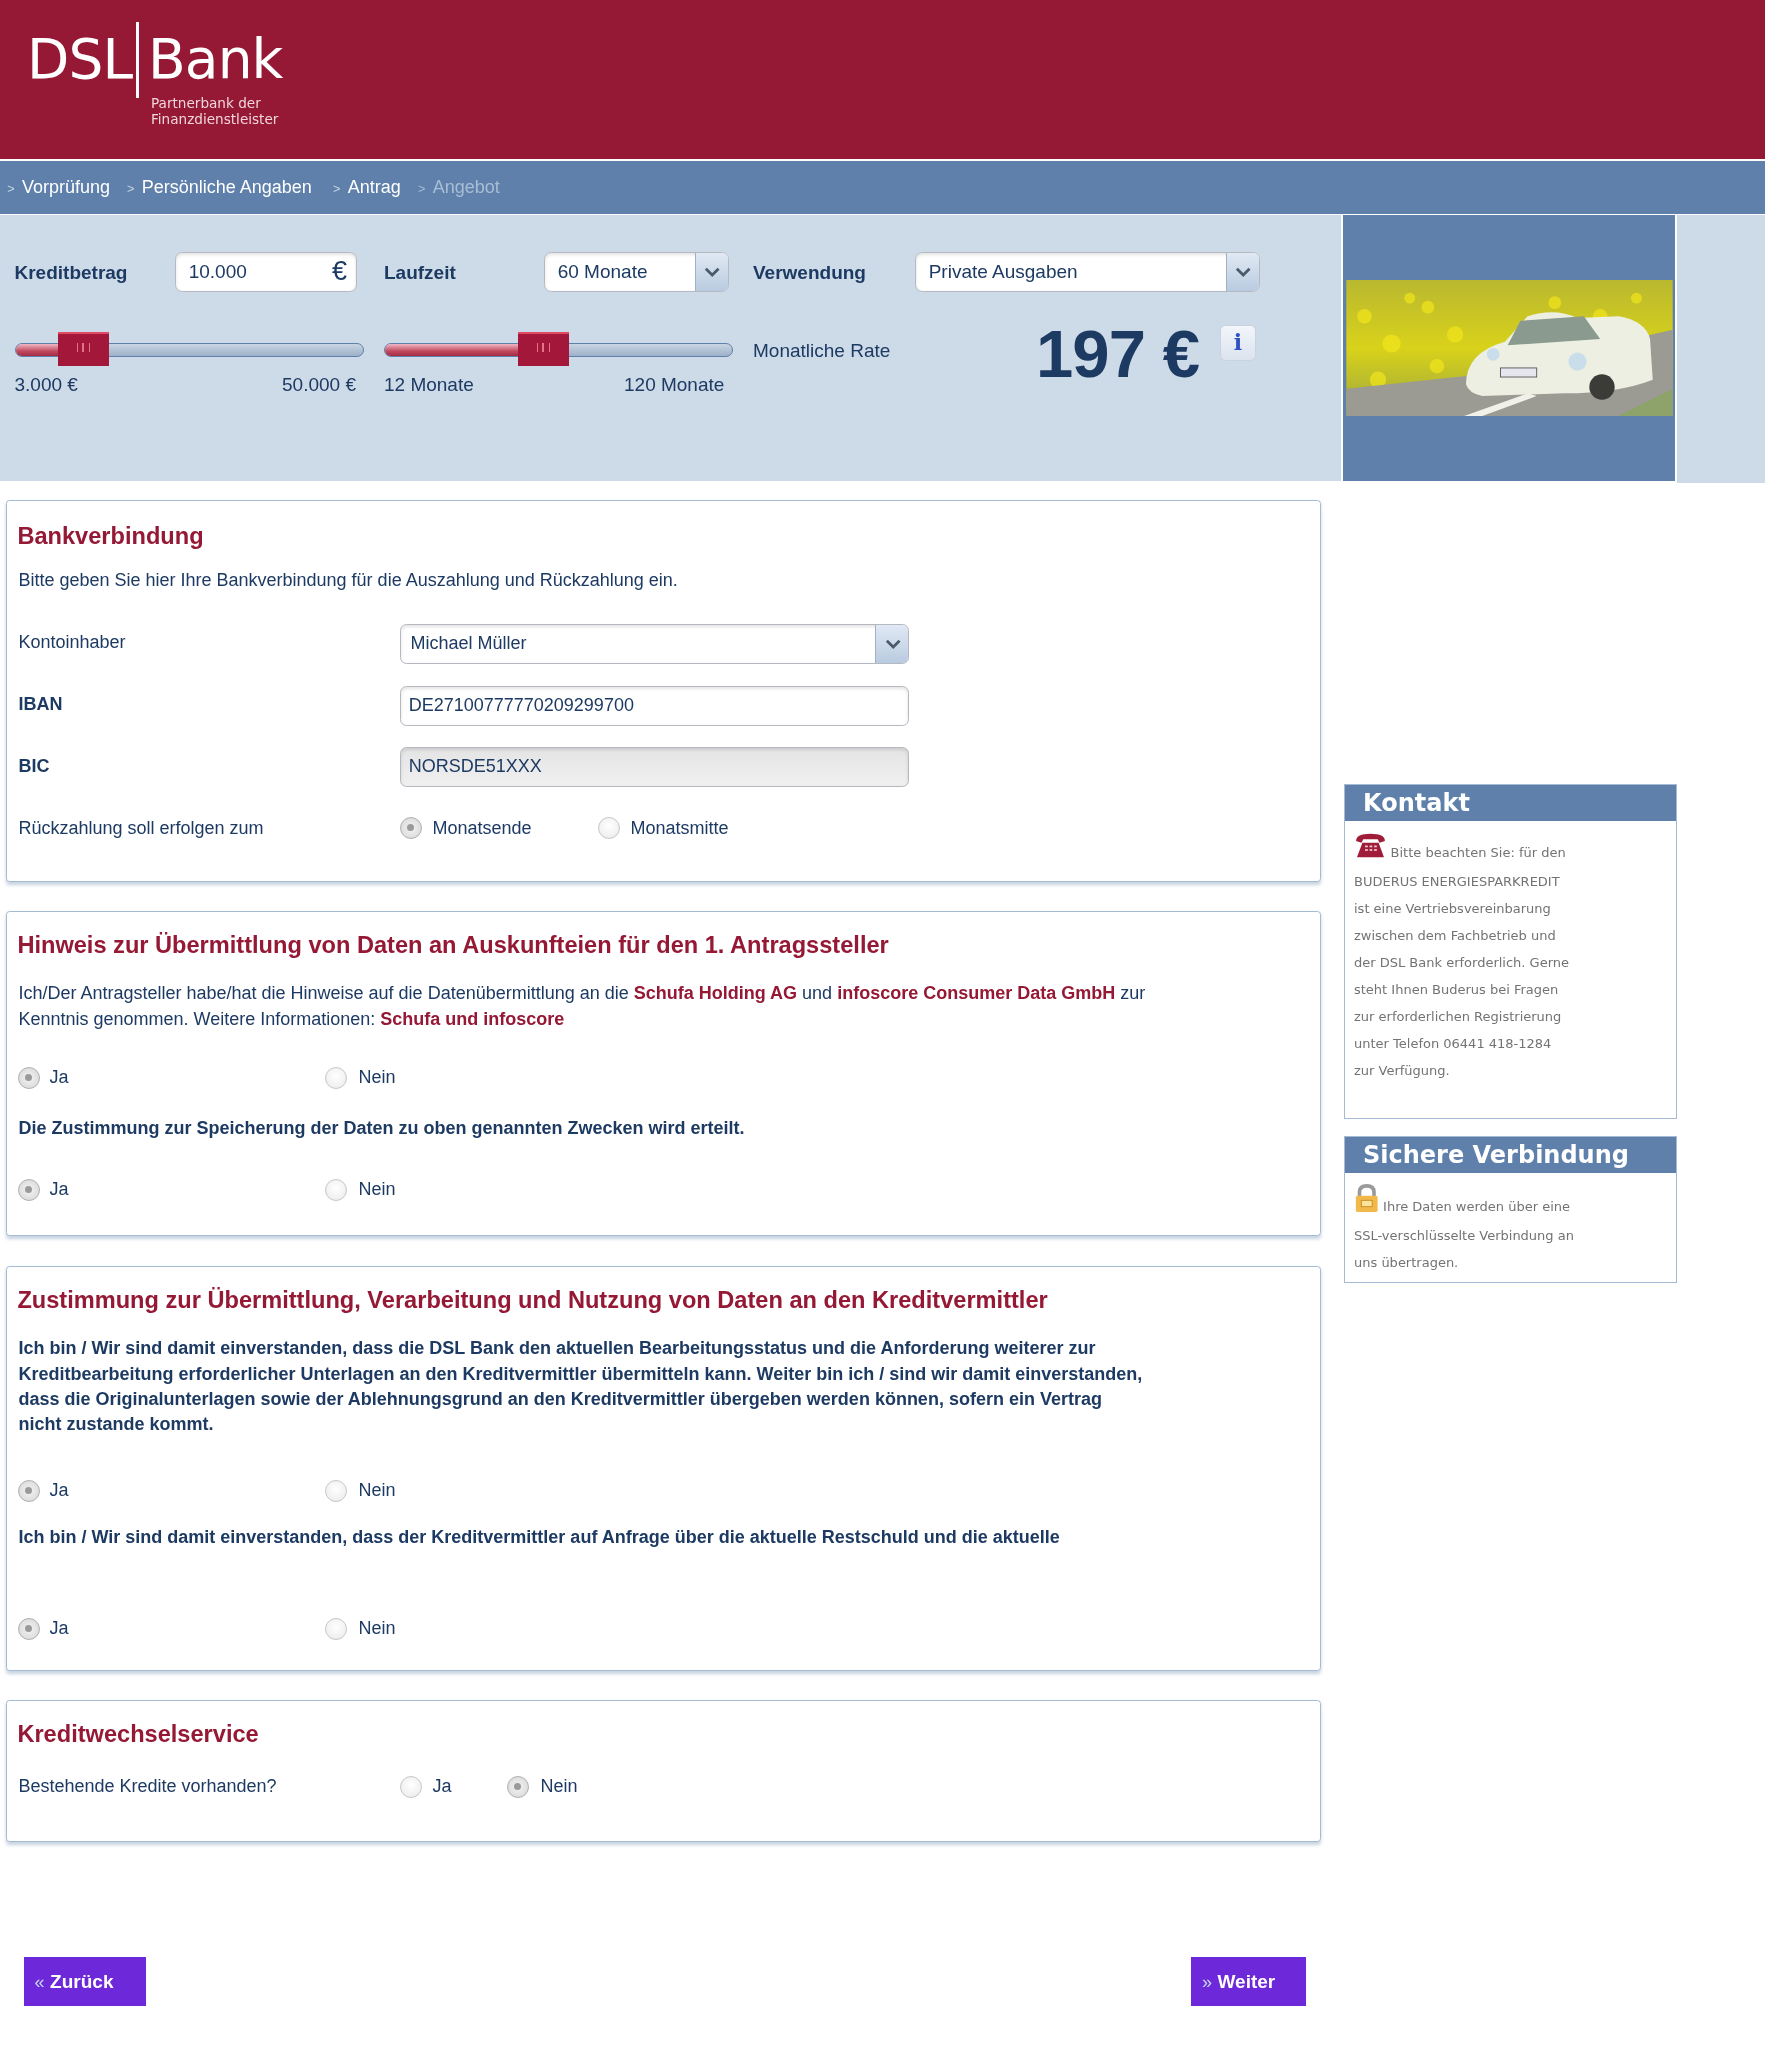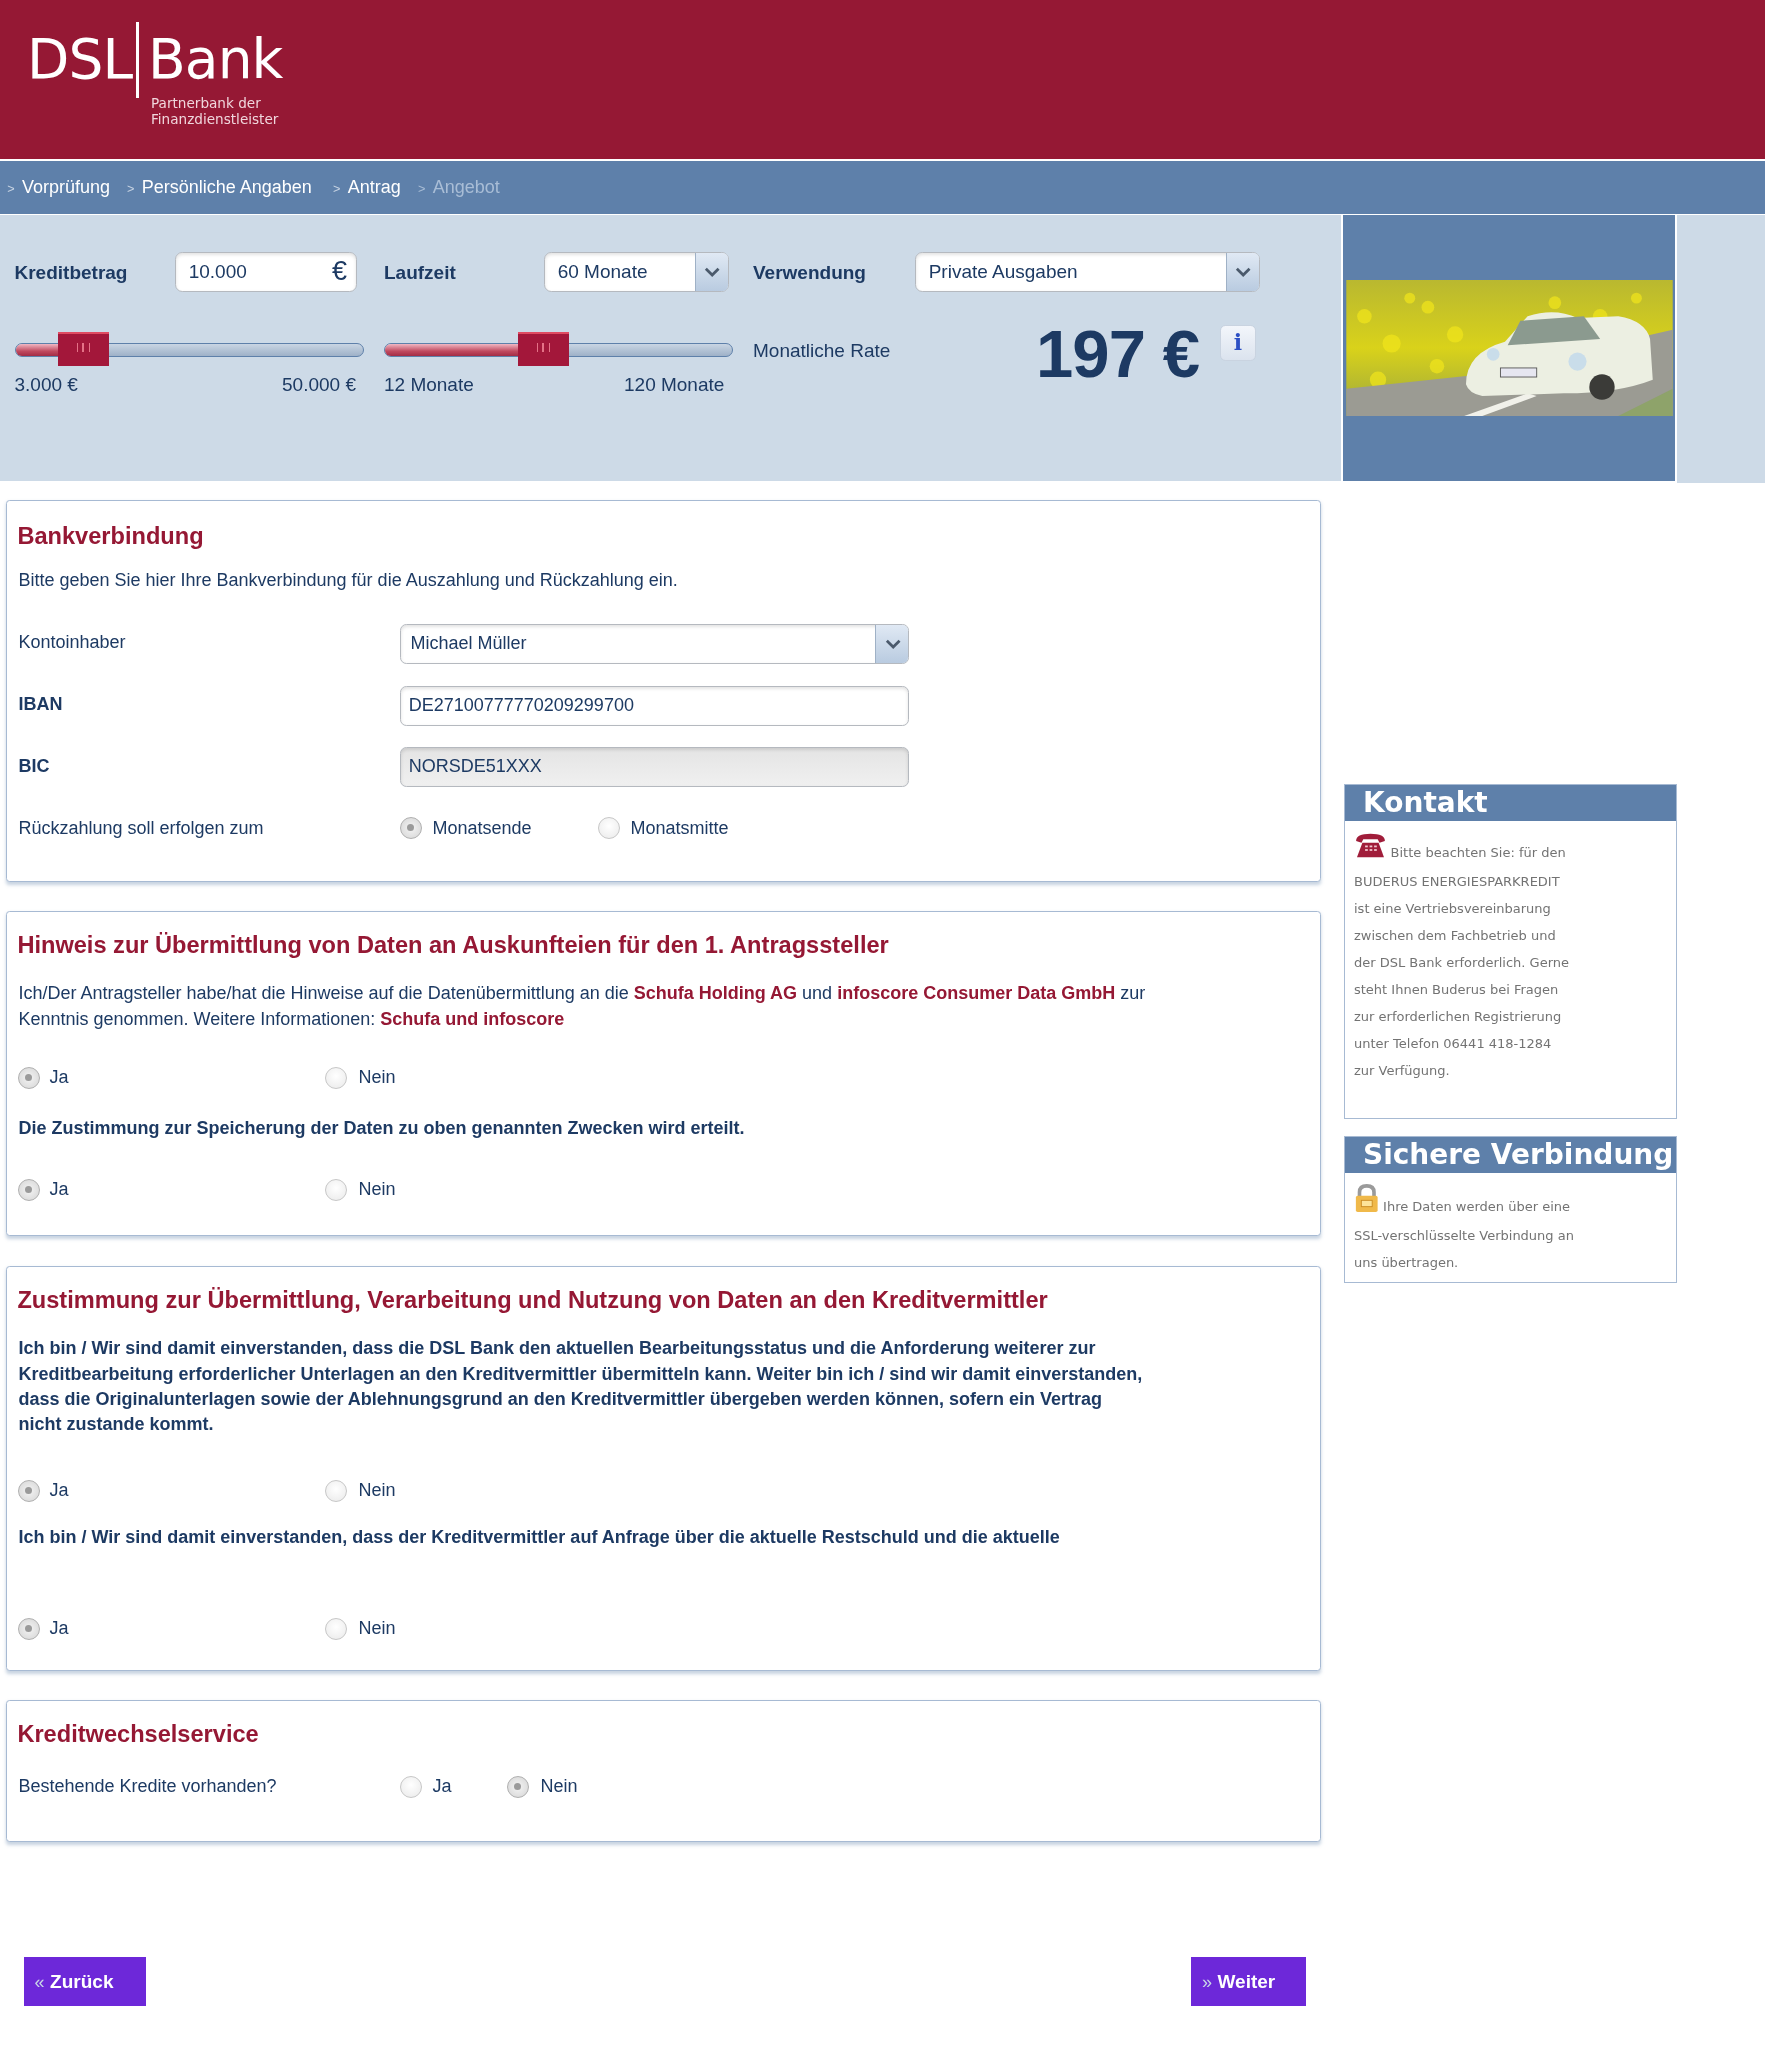--- a/index.html
+++ b/index.html
@@ -57,21 +57,21 @@
   .radio { position: absolute; width: 22px; height: 22px; border-radius: 50%; border: 1.8px solid #c7c7c7; background: radial-gradient(circle at 50% 40%, #ffffff, #e9e9e9); }
   .radio.checked::after { content: ""; position: absolute; left: 5.5px; top: 5.5px; width: 7.3px; height: 7.3px; border-radius: 50%; background: #9a9a9a; }
   .radio.checked { border-color: #b0b0b0; background: radial-gradient(circle, #f4f4f4, #d4d4d4); }
 
   
   .nav-btn { position: absolute; height: 49px; background: #6d28d9; color: #fff; font-weight: bold; font-size: 19px; line-height: 49px; white-space: nowrap; margin-top: 47px; }
   .nav-btn .arrows { color: #c9d6e6; font-size: 18px; margin-right: 5.5px; font-weight: normal; }
 
   
   .side-box { position: absolute; left: 1344px; width: 333px; border: 1.8px solid #a7bad3; background: #fff; }
-  .side-head { height: 36px; background: #5e80aa; color: #fff; font-weight: bold; font-size: 28px; line-height: 36px; padding-left: 18px; font-family: "DejaVu Sans", sans-serif; }
+  .side-head { height: 36px; background: #5e80aa; color: #fff; font-weight: bold; font-size: 24px; line-height: 36px; padding-left: 18px; font-family: "DejaVu Sans", sans-serif; }
   .side-body { position: absolute; left: 9px; top: 47px; width: 309px; font-family: "DejaVu Sans", sans-serif; font-size: 13px; line-height: 27px; color: #737373; }
   .side-icon { display: inline-block; vertical-align: -1.8px; margin-right: 3.6px; }
 </style>
 </head>
 <body>
 
 <div id="header" class="abs">
   <div class="abs logo-dsl">DSL</div>
   <div class="abs logo-divider"></div>
   <div class="abs logo-bank">Bank</div>

